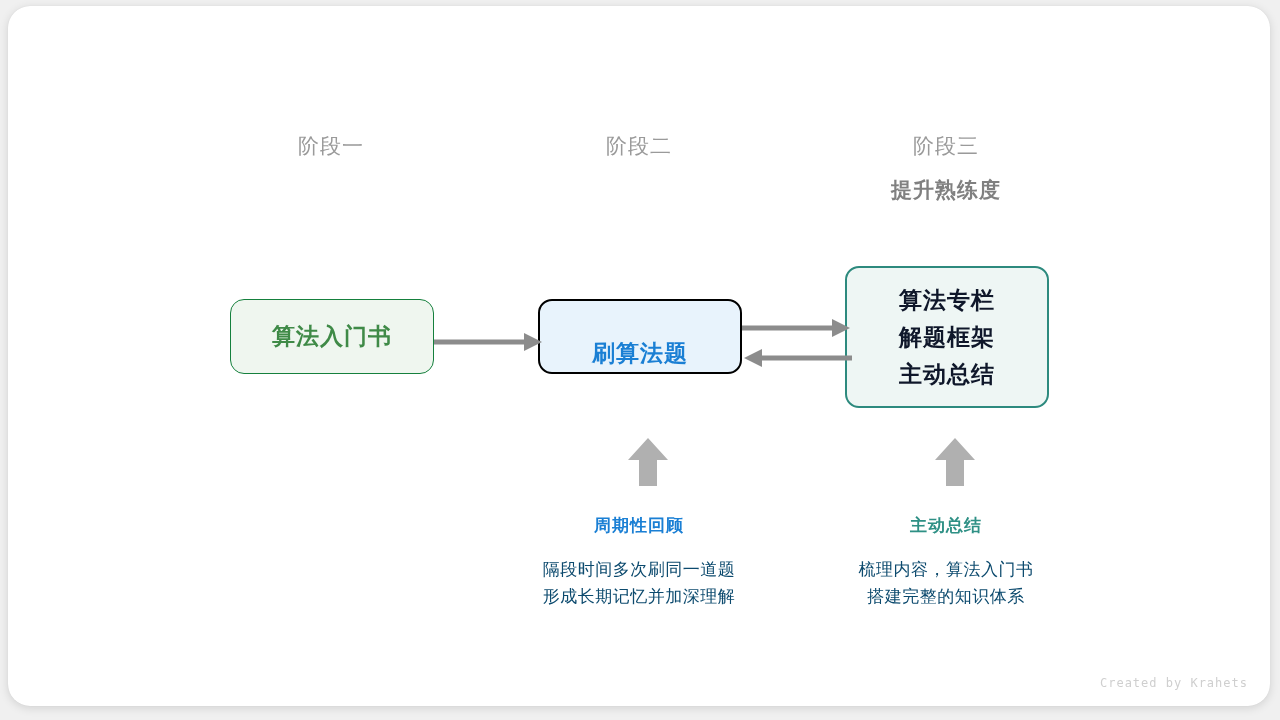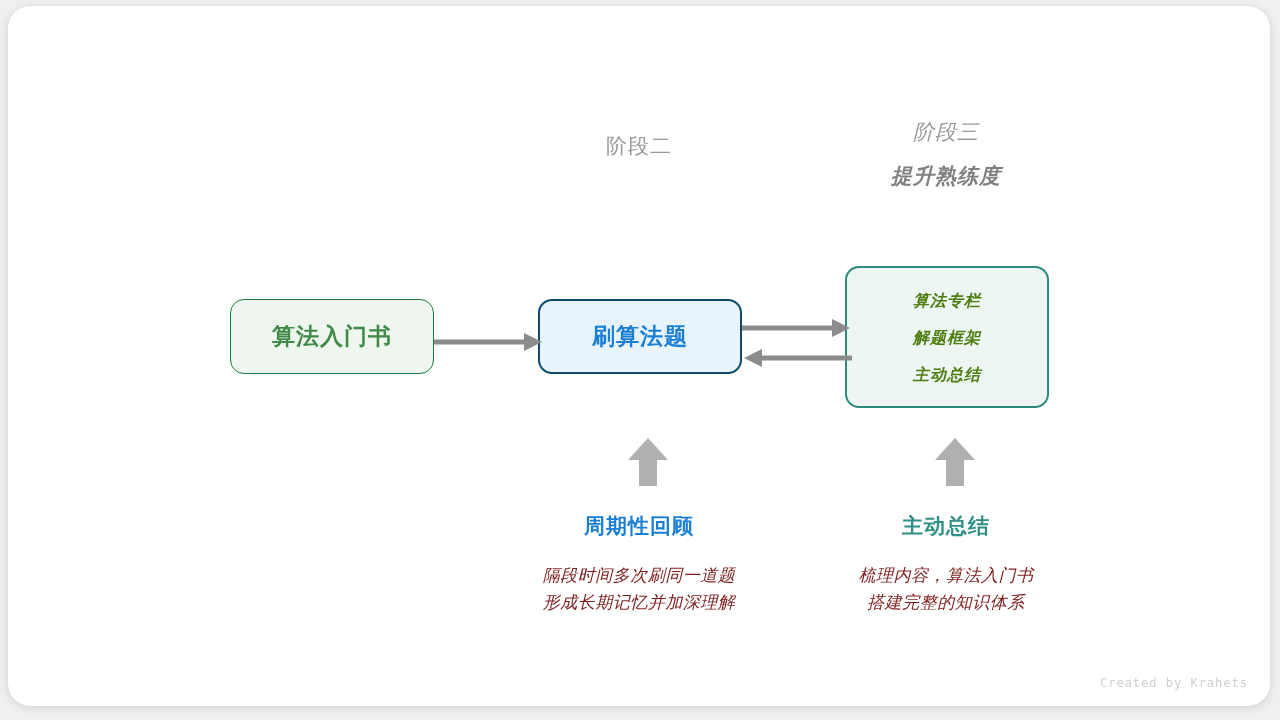--- a/index.html
+++ b/index.html
@@ -48,21 +48,21 @@
     font-size: 21px;
     font-weight: bold;
     color: #808080;
     letter-spacing: 1px;
     line-height: 30px;
     margin-top: 14px;
     white-space: nowrap;
   }
   #phase-1 { left: 193px; top: 125px; }
   #phase-2 { left: 501px; top: 125px; text-align: center; }
-  #phase-3 { left: 808px; top: 111px; font-style: italic; }
+  #phase-3 { left: 808px; top: 125px; }
 
   
   .node {
     position: absolute;
     box-sizing: border-box;
     border-radius: 14px;
     display: flex;
     flex-direction: column;
     align-items: center;
     justify-content: center;
@@ -75,65 +75,64 @@
     left: 222px; top: 293px;
     width: 204px; height: 75px;
     border: 1px solid #15803d;
     background: #eff6ef;
     color: #3f8a47;
     font-size: 23px;
   }
   #node-practice {
     left: 530px; top: 293px;
     width: 204px; height: 75px;
-    border: 2px solid #0c4a6e;
+    border: 2px solid #000000;
     background: #e8f3fc;
     color: #1a7fd4;
     font-size: 23px;
+    justify-content: flex-end;
   }
   #node-resources {
     left: 837px; top: 260px;
     width: 204px; height: 142px;
     border: 2px solid #2d8a7e;
     background: #eef6f4;
-    color: #4d7c0f;
-    font-size: 16px;
-    font-style: italic;
+    color: #0f172a;
+    font-size: 23px;
   }
 
   
   .conn { position: absolute; }
   #conn-book-practice { left: 426px; top: 316px; }
   #conn-practice-res  { left: 734px; top: 306px; }
 
   
   .up-arrow { position: absolute; }
   #up-arrow-review  { left: 618px; top: 430px; }
   #up-arrow-summary { left: 925px; top: 430px; }
 
   
   .annot {
     position: absolute;
     width: 320px;
     text-align: center;
   }
   .annot-title {
-    font-size: 21px;
+    font-size: 17px;
     font-weight: bold;
     letter-spacing: 1px;
     line-height: 30px;
     white-space: nowrap;
   }
   .annot-desc {
-    margin-top: 21px;
+    margin-top: 15px;
     font-size: 17px;
-    color: #7f1d1d;
+    color: #0c4a6e;
     line-height: 27px;
     letter-spacing: 0.5px;
-    font-style: italic;
   }
   .annot-desc div { white-space: nowrap; }
   #annot-review  { left: 471px; top: 505px; }
   #annot-summary { left: 778px; top: 505px; }
   #annot-review .annot-title  { color: #1a7fd4; }
   #annot-summary .annot-title { color: #2e9085; }
 
   
   #footer-credit {
     position: absolute;
@@ -146,20 +145,21 @@
     white-space: nowrap;
   }
 </style>
 </head>
 <body>
 
 <div id="card">
   <div class="stage">
 
     <div class="phase" id="phase-1">
+      <div class="phase-sub">阶段一</div>
     </div>
     <div class="phase" id="phase-2">
       <div class="phase-sub">阶段二</div>
     </div>
     <div class="phase" id="phase-3">
       <div class="phase-sub">阶段三</div>
       <div class="phase-title">提升熟练度</div>
     </div>
 
     <div class="node" id="node-book">

